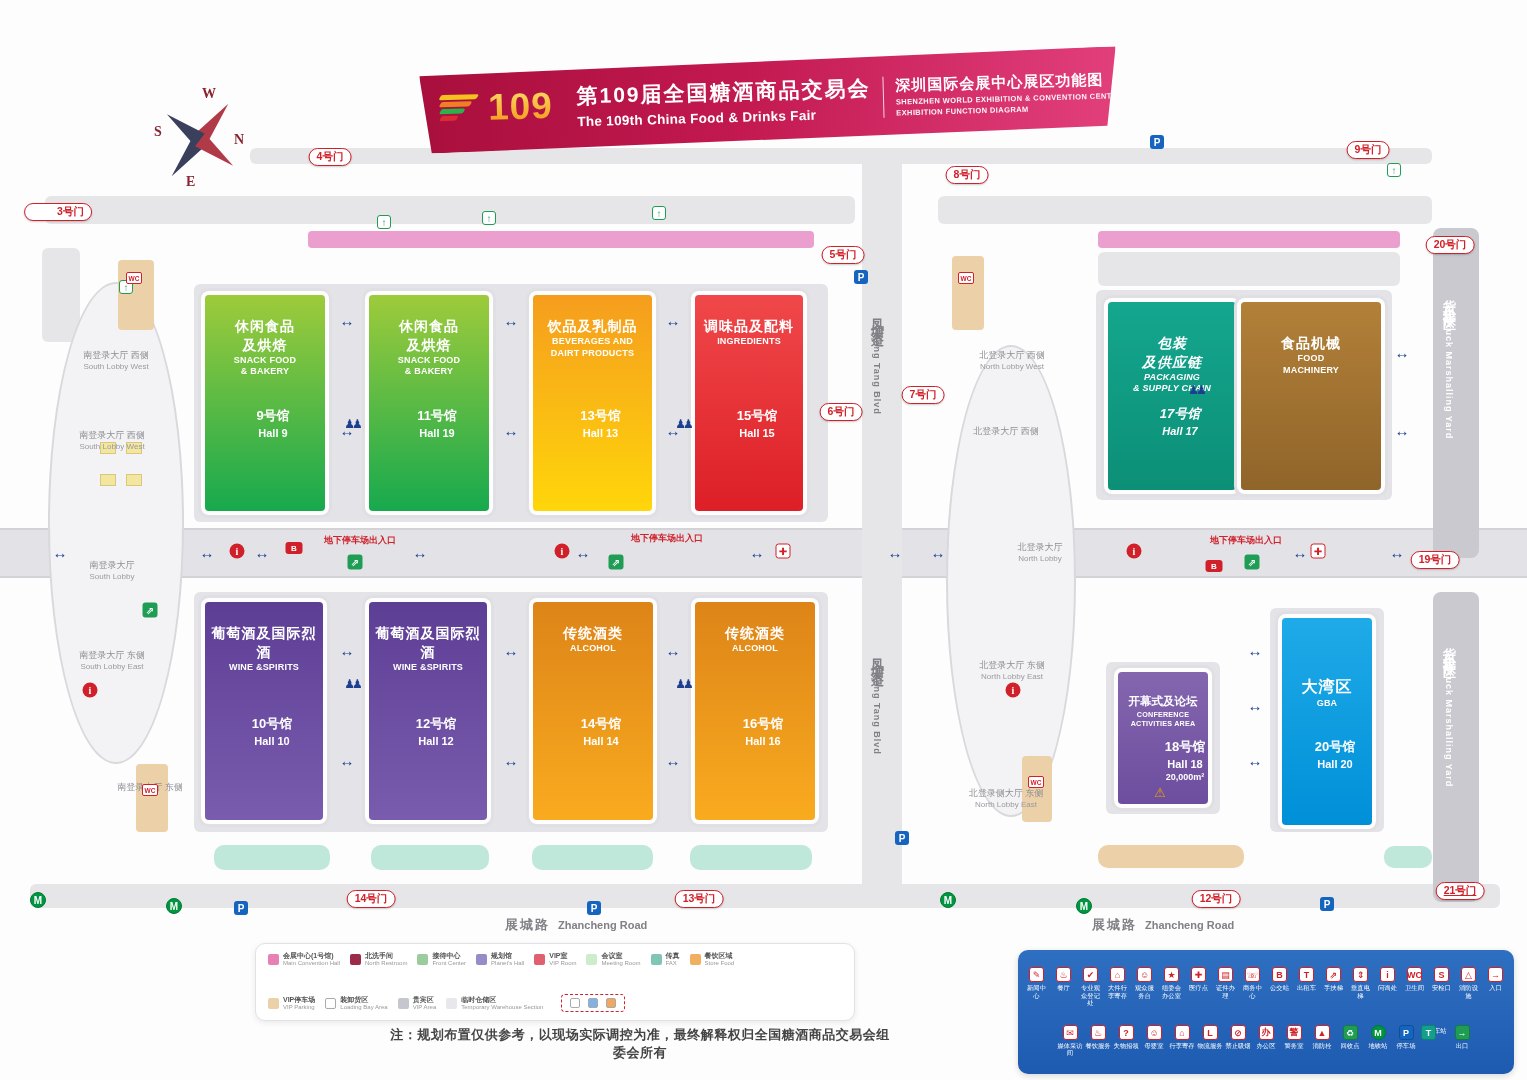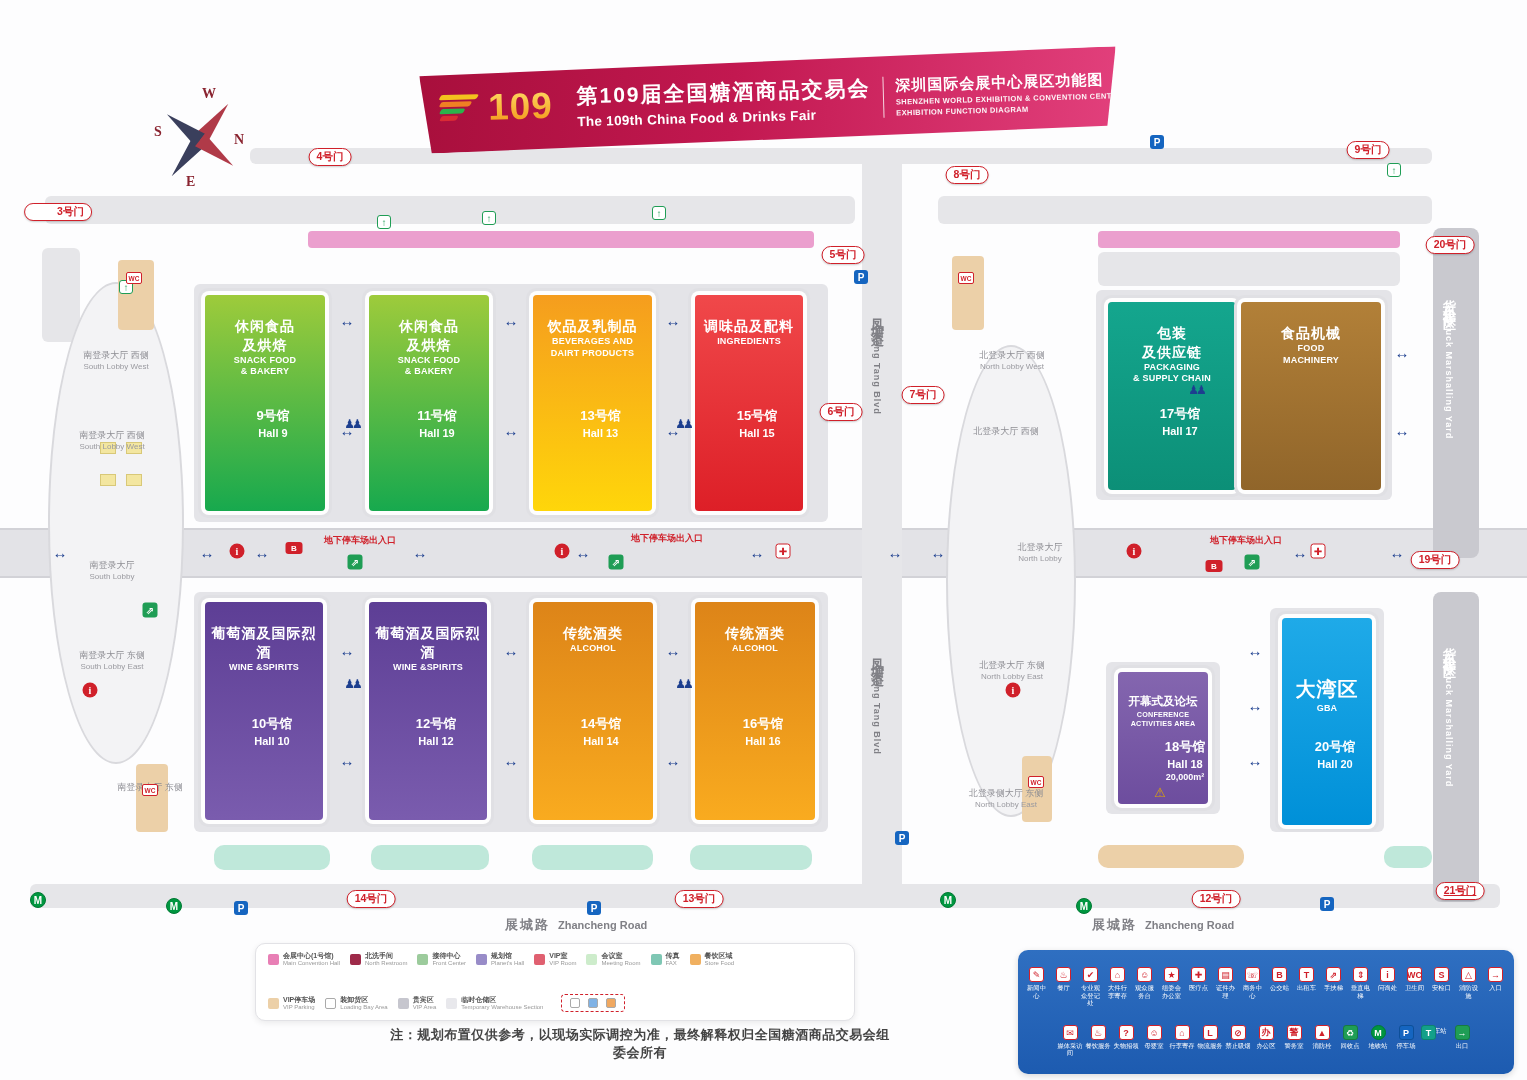--- a/index.html
+++ b/index.html
@@ -40,21 +40,21 @@
   .compass-wrap span{position:absolute;font-weight:800;font-size:14px;color:#8a2430;font-family:"Liberation Serif","DejaVu Serif",serif}
   
   .hall{position:absolute;z-index:3;border-radius:4px;color:#fff;text-align:center;
     box-shadow:0 0 0 4px rgba(255,255,255,.95),0 0 0 7px #e0e0e4;padding-top:22px}
   .hcat{position:relative}
   .hcn{font-size:14px;font-weight:800;line-height:1.35;letter-spacing:1px}
   .hen{font-size:9px;font-weight:700;line-height:1.3;letter-spacing:.2px}
   .hcat .hen:first-of-type{margin-top:5px}
   .hall.small .hcn{font-size:11.5px;letter-spacing:0}
   .hall.small .hen{font-size:7.2px}
-  .hall.big .hcn{font-size:20px}
+  .hall.big .hcn{font-size:16px}
   .hnum{position:absolute;left:16px;right:0;text-align:center}
   .hn1{font-size:13px;font-weight:800}
   .hn2{font-size:11px;font-weight:600;margin-top:2px}
   .hn3{font-size:9px;font-weight:600;margin-top:2px}
   
   .gate{position:absolute;z-index:6;transform:translate(-50%,-50%);background:#fff;border:1.5px solid #d0202a;color:#d0202a;
     font-size:10.5px;font-weight:800;border-radius:9px;padding:1px 7px;white-space:nowrap;box-shadow:0 1px 2px rgba(0,0,0,.2)}
   
   .road{position:absolute;z-index:4;color:#808086;white-space:nowrap}
   .road .rcn{font-size:13px;font-weight:700;letter-spacing:2px}
@@ -260,33 +260,33 @@
       <div class="hall" style="left: 695px; top: 602px; width: 120px; height: 218px; background: linear-gradient(rgb(221, 132, 24), rgb(249, 171, 31)); padding-top: 22px;">
         <div class="hcat">
           <div class="hcn">传统酒类</div>
           <div class="hen">ALCOHOL</div>
         </div>
         <div class="hnum" style="top: 52%;">
           <div class="hn1">16号馆</div>
           <div class="hn2">Hall 16</div>
         </div>
       </div>
-      <div class="hall" style="left: 1108px; top: 302px; width: 128px; height: 188px; background: linear-gradient(rgb(20, 166, 142), rgb(12, 143, 119)); padding-top: 22px;">
+      <div class="hall" style="left: 1108px; top: 302px; width: 128px; height: 188px; background: linear-gradient(rgb(20, 166, 142), rgb(12, 143, 119)); padding-top: 32px; font-style: italic;">
         <div class="hcat">
           <div class="hcn">包装</div>
           <div class="hcn">及供应链</div>
           <div class="hen">PACKAGING</div>
           <div class="hen">&amp; SUPPLY CHAIN</div>
         </div>
         <div class="hnum" style="top: 55%;">
           <div class="hn1">17号馆</div>
           <div class="hn2">Hall 17</div>
         </div>
       </div>
-      <div class="hall" style="left: 1241px; top: 302px; width: 140px; height: 188px; background: linear-gradient(rgb(178, 128, 56), rgb(144, 101, 42)); padding-top: 22px;">
+      <div class="hall" style="left: 1241px; top: 302px; width: 140px; height: 188px; background: linear-gradient(rgb(178, 128, 56), rgb(144, 101, 42)); padding-top: 32px;">
         <div class="hcat">
           <div class="hcn">食品机械</div>
           <div class="hen">FOOD</div>
           <div class="hen">MACHINERY</div>
         </div>
       </div>
       <div class="hall small" style="left: 1118px; top: 672px; width: 90px; height: 132px; background: linear-gradient(rgb(132, 102, 175), rgb(109, 77, 158)); padding-top: 22px;">
         <div class="hcat">
           <div class="hcn">开幕式及论坛</div>
           <div class="hen">CONFERENCE</div>

